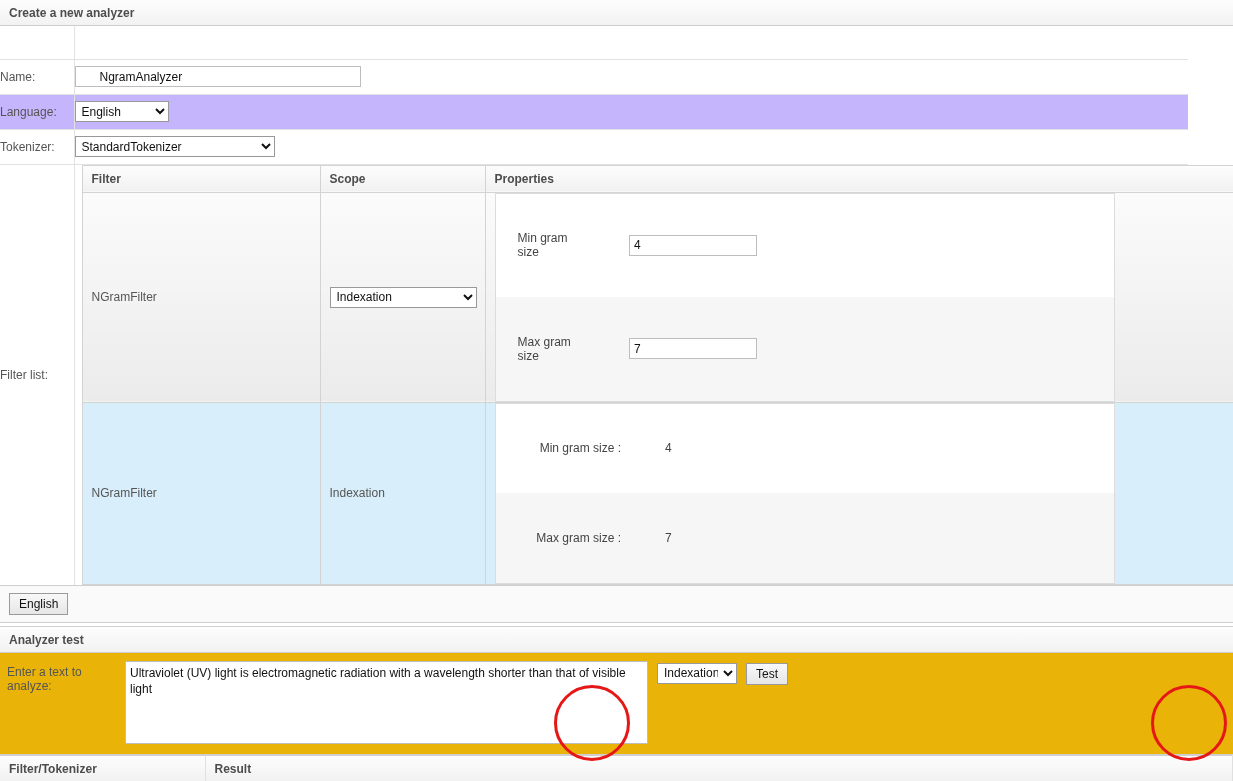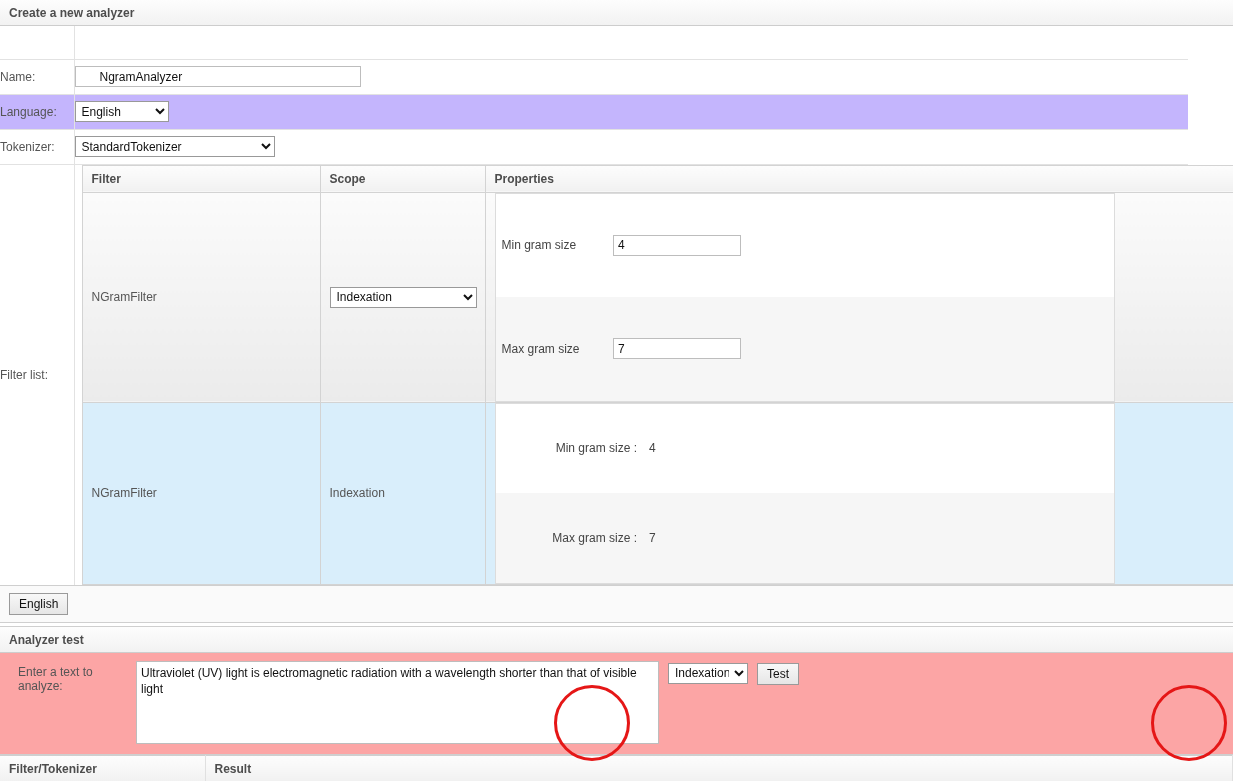--- a/index.html
+++ b/index.html
@@ -102,21 +102,21 @@
     border-top: none;
     padding: 6px 0 6px 9px;
     vertical-align: middle;
     font-size: 12px;
     color: #555;
   }
   tr.frow-edit td { background: linear-gradient(to bottom,#fbfbfb 0%,#ebebeb 100%); height: 104px; }
   tr.frow-saved td { background: #d9eefb; height: 90px; }
 
   table.proptbl { border-collapse: collapse; width: 620px; background:#fff; border:1px solid #dcdcdc; }
-  table.proptbl td { border: none; padding: 4px 6px; font-size: 12px; color:#444; background: transparent; }
+  table.proptbl td { border: none; padding: 4px 22px; font-size: 12px; color:#444; background: transparent; }
   table.proptbl tr:nth-child(2) td { background:#f6f6f6; }
   td.propname { width: 112px; text-align: left; color:#444; }
   td.propname-ro { text-align: right; padding-right: 4px; width: 148px; }
 
   
   textarea.ta {
     font-family: "Liberation Sans", sans-serif;
     font-size: 12px;
     color: #111;
     width: 523px; height: 83px;
@@ -255,21 +255,21 @@
     <div style="border-top:1px solid #cfcfcf;padding:7px 0 7px 9px;background:#fafafa;">
       <button class="btn">English</button>
     </div>
   </div>
 
   <div class="toplinebar"></div>
 
   <div class="panel">
     <div class="panel-title">Analyzer test</div>
 
-    <div style="display:flex;align-items:flex-start;padding:8px 0 10px 18px;background:#fca5a5;">
+    <div style="display:flex;align-items:flex-start;padding:8px 0 10px 7px;background:#eab308;">
       <div style="color:#555;font-size:12px;padding-top:4px;width:118px;">Enter a text to analyze:</div>
       <textarea class="ta" style="">Ultraviolet (UV) light is electromagnetic radiation with a wavelength shorter than that of visible light</textarea>
       <select class="sel" style="width:80px;margin-left:9px;margin-top:2px;">
         <option>Indexation</option>
       </select>
       <button class="btn" style="margin-left:9px;margin-top:2px;">Test</button>
     </div>
   </div>
 
   <table class="restbl">

